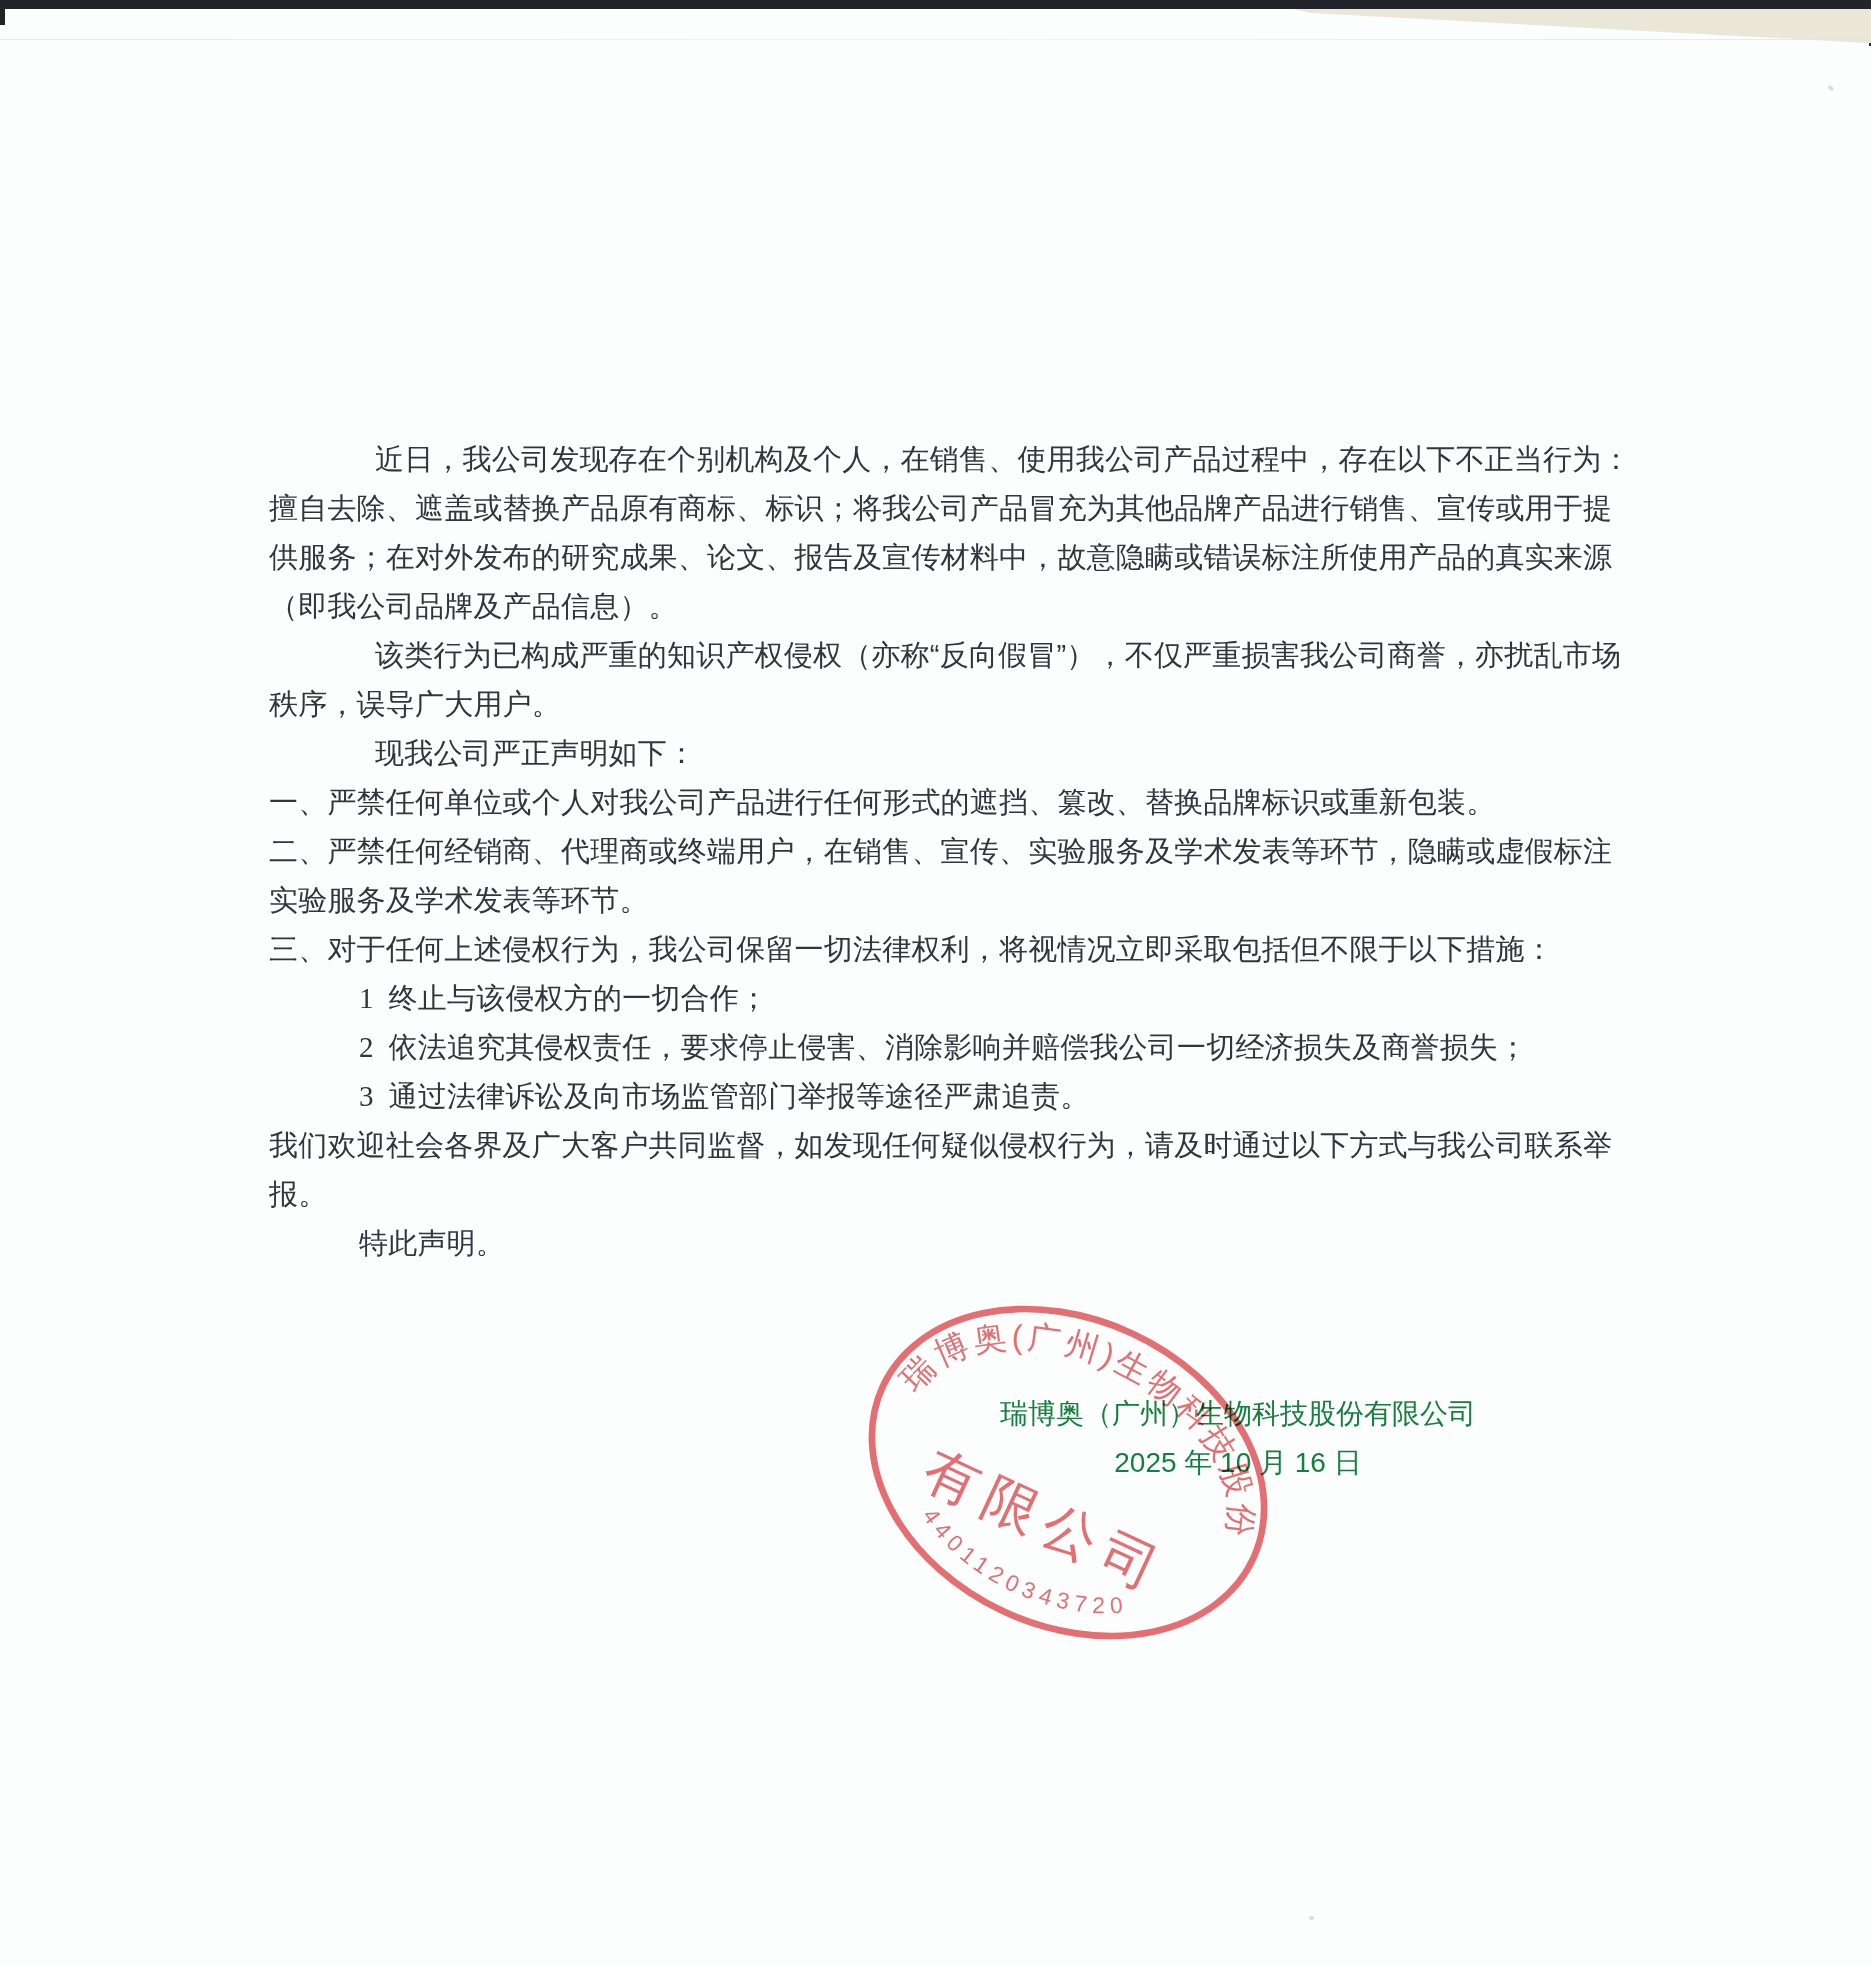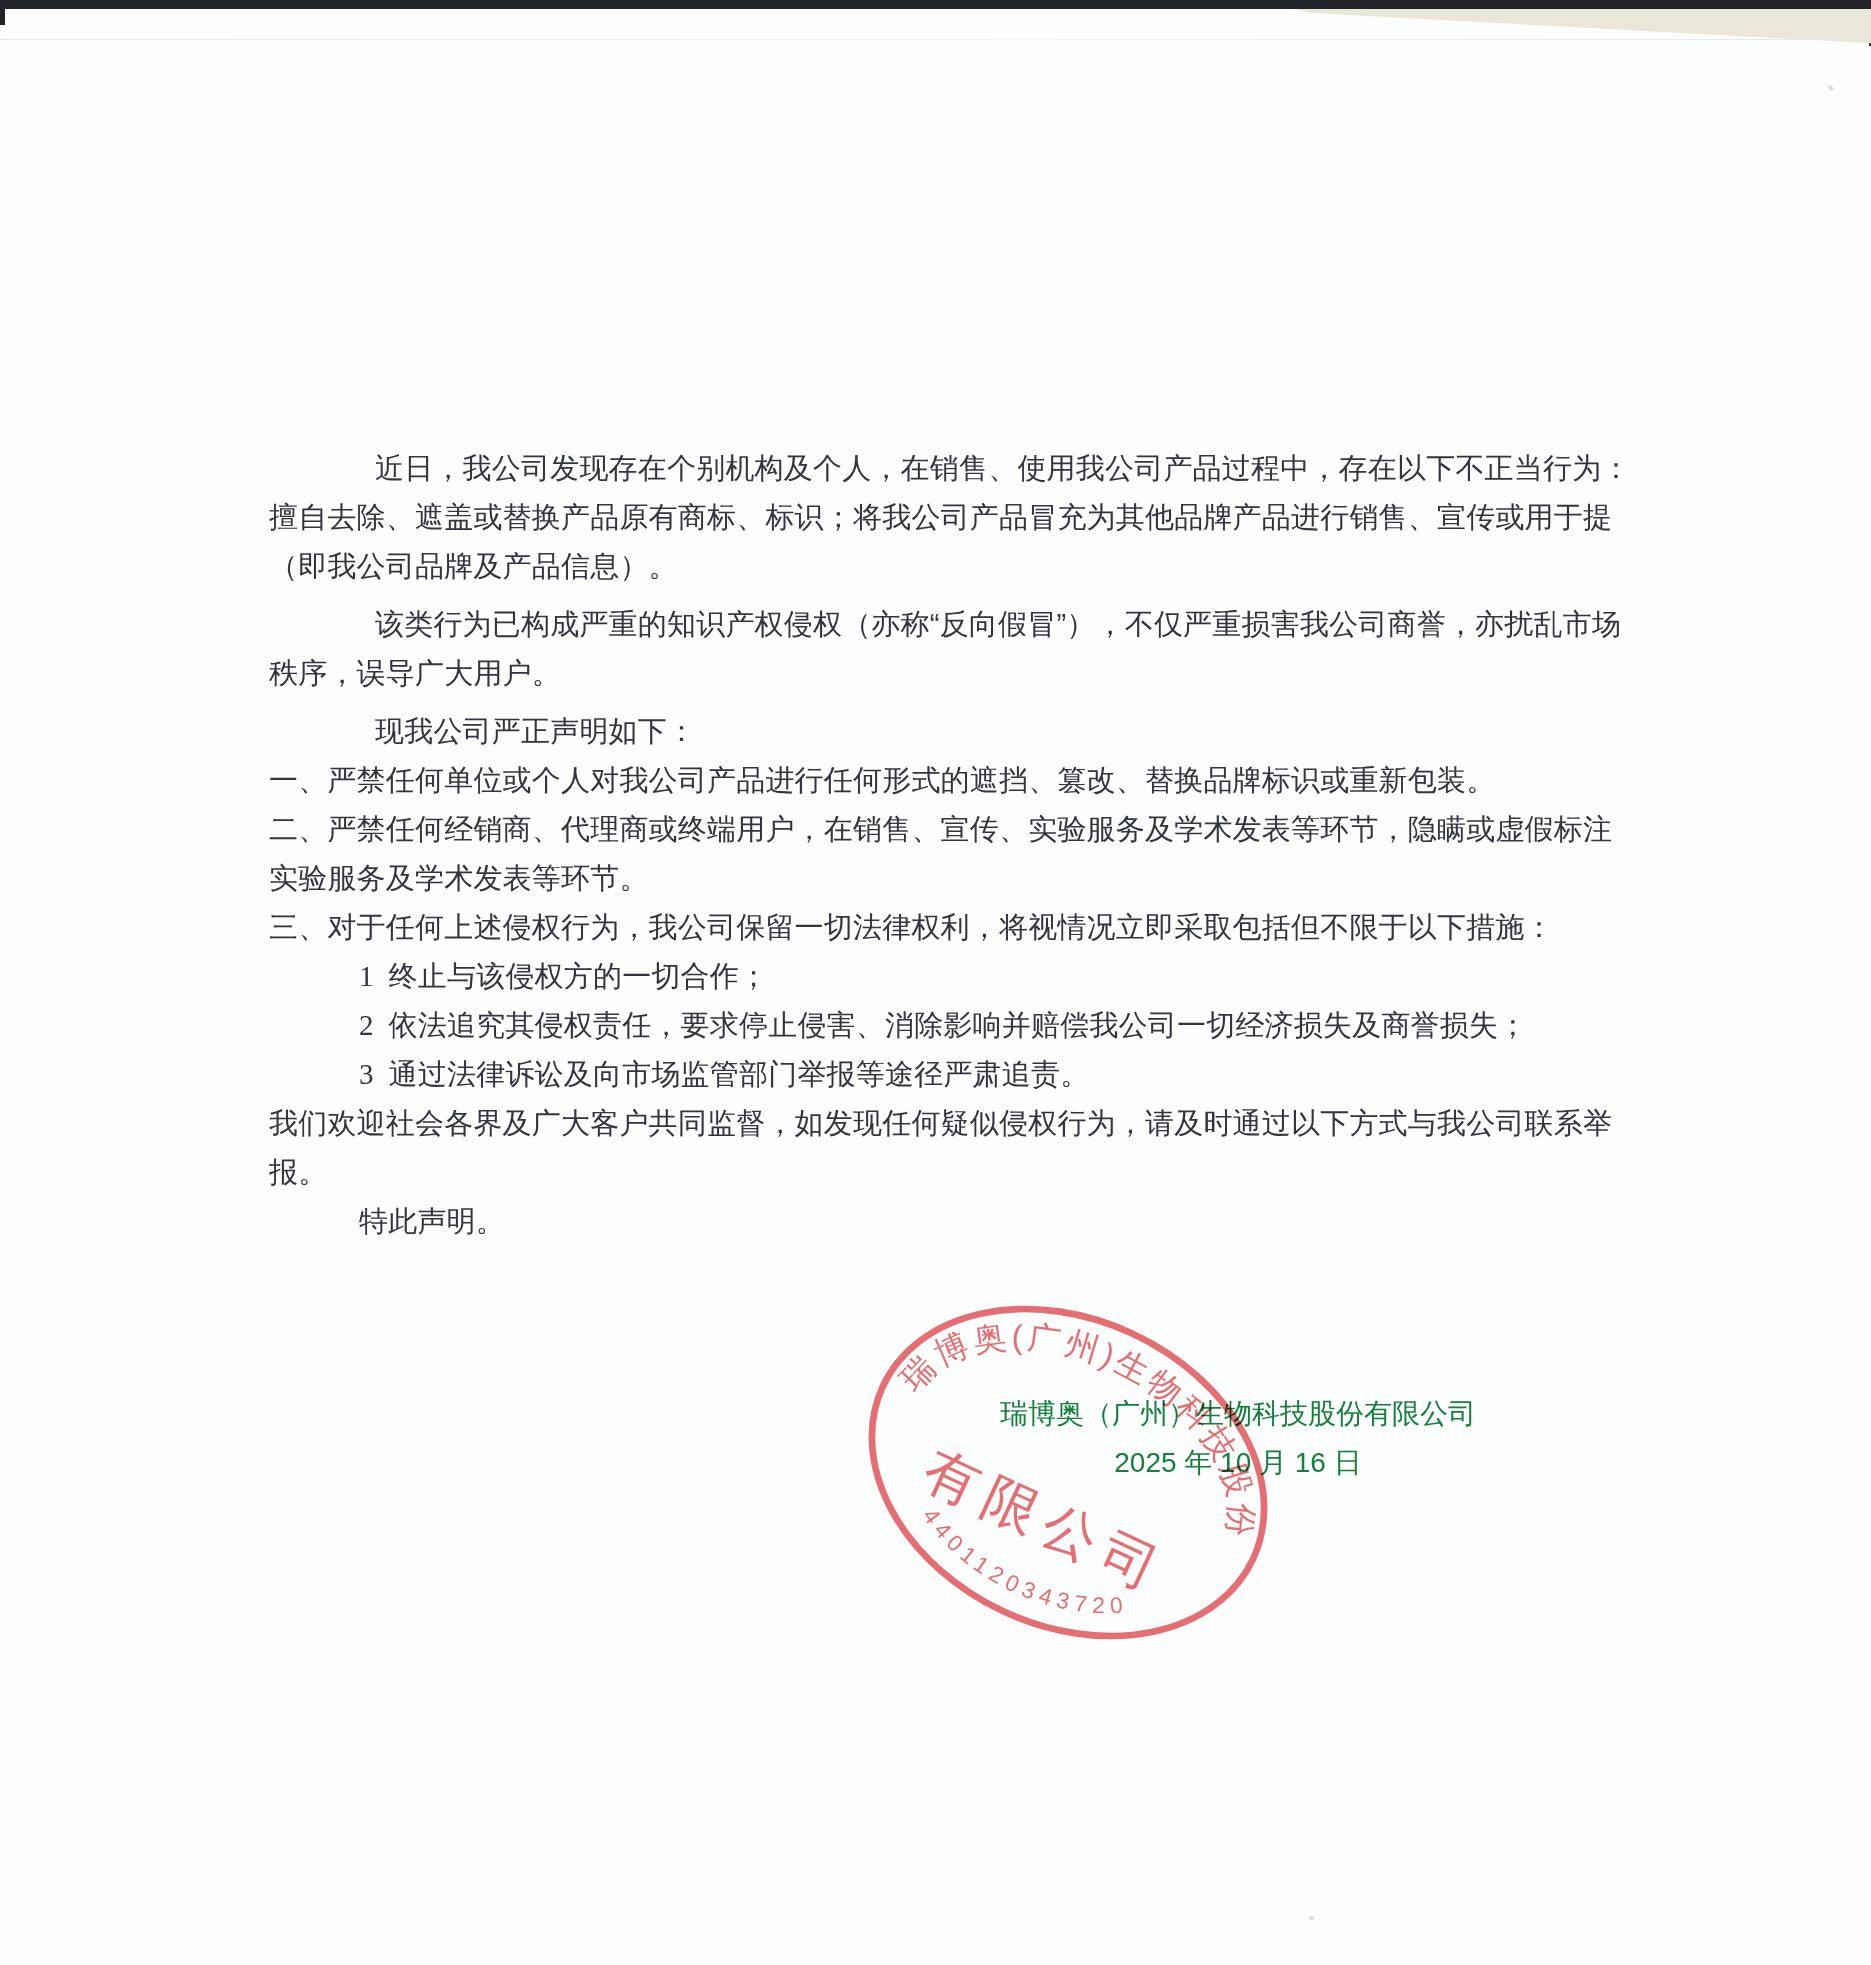--- a/index.html
+++ b/index.html
@@ -25,21 +25,21 @@
   .doc-title{
     position:absolute;left:269px;top:310px;width:1344px;
     text-align:center;font-size:50px;font-weight:600;color:#373c45;
     letter-spacing:11px;white-space:nowrap;
   }
   .body-block{position:absolute;left:269px;top:435px;width:1348px;}
   .line{
     height:49px;line-height:49px;font-size:29px;color:#31363e;
     white-space:pre;letter-spacing:0.2px;
   }
-  .ind-p{padding-left:106px;margin-top:9px;}
+  .ind-p{padding-left:106px;}
   .ind-n{padding-left:90px;font-family:Liberation Serif, serif;}
 
   .signature-block{position:absolute;left:904px;top:1389px;width:668px;text-align:center;}
   .sig-line{height:49px;line-height:49px;font-size:28px;color:#15803d;white-space:pre;}
 
   
   .stamp{
     position:absolute;left:832px;top:1284px;width:472px;height:377px;
     mix-blend-mode:multiply;opacity:.85;
   }
@@ -54,20 +54,21 @@
   <div class="right-edge-sliver"></div>
   <div class="lid-strip"></div>
   <div class="page-edge-line"></div>
   <div class="speck s1"></div>
   <div class="speck s2"></div>
 
 
   <div class="body-block">
     <div class="line ind-p">近日，我公司发现存在个别机构及个人，在销售、使用我公司产品过程中，存在以下不正当行为：</div>
     <div class="line">擅自去除、遮盖或替换产品原有商标、标识；将我公司产品冒充为其他品牌产品进行销售、宣传或用于提</div>
+    <div class="line">供服务；在对外发布的研究成果、论文、报告及宣传材料中，故意隐瞒或错误标注所使用产品的真实来源</div>
     <div class="line">（即我公司品牌及产品信息）。</div>
     <div class="line ind-p">该类行为已构成严重的知识产权侵权（亦称“反向假冒”），不仅严重损害我公司商誉，亦扰乱市场</div>
     <div class="line">秩序，误导广大用户。</div>
     <div class="line ind-p">现我公司严正声明如下：</div>
     <div class="line">一、严禁任何单位或个人对我公司产品进行任何形式的遮挡、篡改、替换品牌标识或重新包装。</div>
     <div class="line">二、严禁任何经销商、代理商或终端用户，在销售、宣传、实验服务及学术发表等环节，隐瞒或虚假标注</div>
     <div class="line">实验服务及学术发表等环节。</div>
     <div class="line">三、对于任何上述侵权行为，我公司保留一切法律权利，将视情况立即采取包括但不限于以下措施：</div>
     <div class="line ind-n">1  终止与该侵权方的一切合作；</div>
     <div class="line ind-n">2  依法追究其侵权责任，要求停止侵害、消除影响并赔偿我公司一切经济损失及商誉损失；</div>

